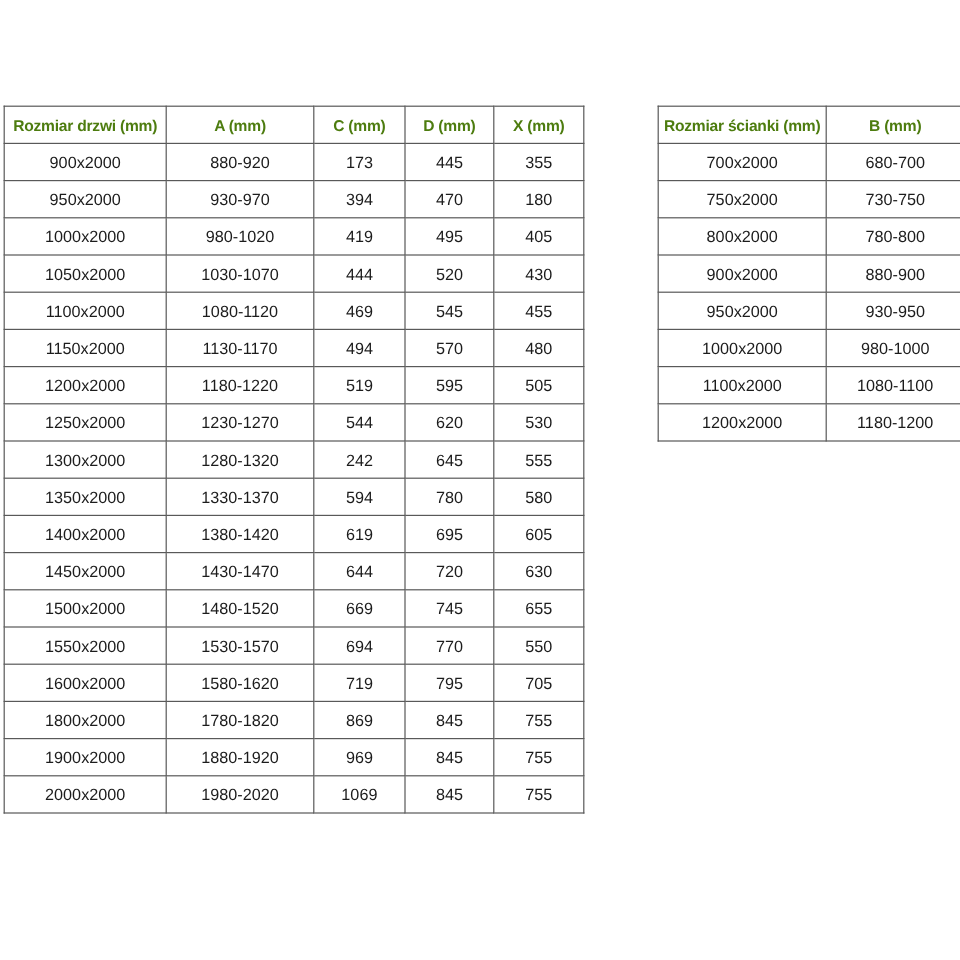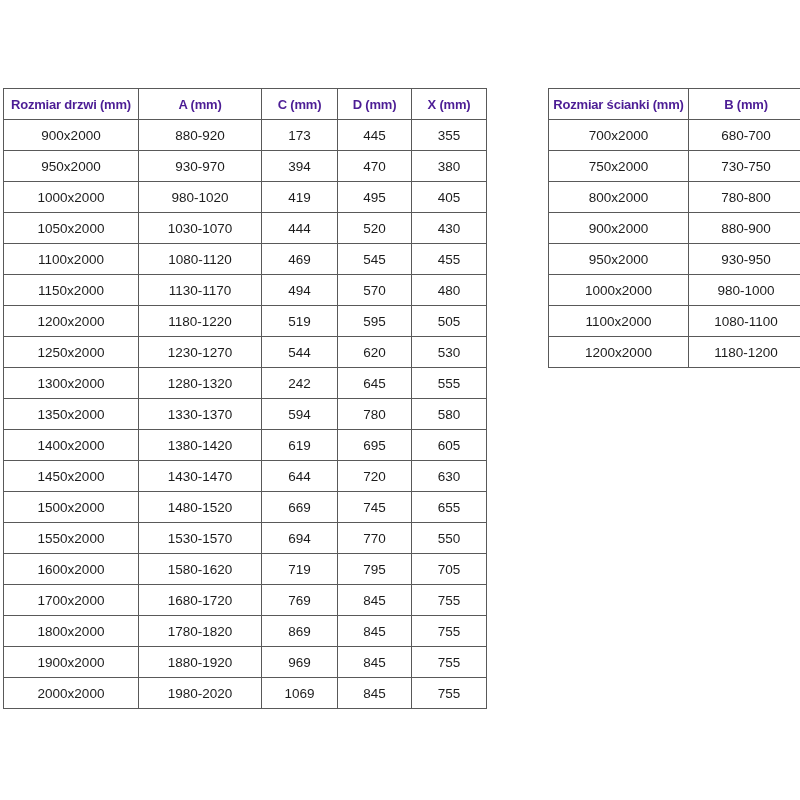--- a/index.html
+++ b/index.html
@@ -32,21 +32,21 @@
     padding:0 2px;
     height:31px;
     white-space:nowrap;
     font-size:13.5px;
     overflow:visible;
   }
   table.tbl th{
     font-weight:bold;
     font-size:13px;
     letter-spacing:-0.2px;
-    color:#4c1d95;
+    color:#4d7c0f;
   }
   table.door-table{left:3px;width:483px;}
   table.wall-table{left:537px;width:255px;margin-left:11px;}
 </style>
 </head>
 <body>
 
 <div class="canvas">
 
   <table class="tbl door-table">
@@ -72,21 +72,21 @@
           <td>880-920</td>
           <td>173</td>
           <td>445</td>
           <td>355</td>
         </tr>
         <tr>
           <td>950x2000</td>
           <td>930-970</td>
           <td>394</td>
           <td>470</td>
-          <td>380</td>
+          <td>180</td>
         </tr>
         <tr>
           <td>1000x2000</td>
           <td>980-1020</td>
           <td>419</td>
           <td>495</td>
           <td>405</td>
         </tr>
         <tr>
           <td>1050x2000</td>
@@ -164,27 +164,20 @@
           <td>694</td>
           <td>770</td>
           <td>550</td>
         </tr>
         <tr>
           <td>1600x2000</td>
           <td>1580-1620</td>
           <td>719</td>
           <td>795</td>
           <td>705</td>
-        </tr>
-        <tr>
-          <td>1700x2000</td>
-          <td>1680-1720</td>
-          <td>769</td>
-          <td>845</td>
-          <td>755</td>
         </tr>
         <tr>
           <td>1800x2000</td>
           <td>1780-1820</td>
           <td>869</td>
           <td>845</td>
           <td>755</td>
         </tr>
         <tr>
           <td>1900x2000</td>

